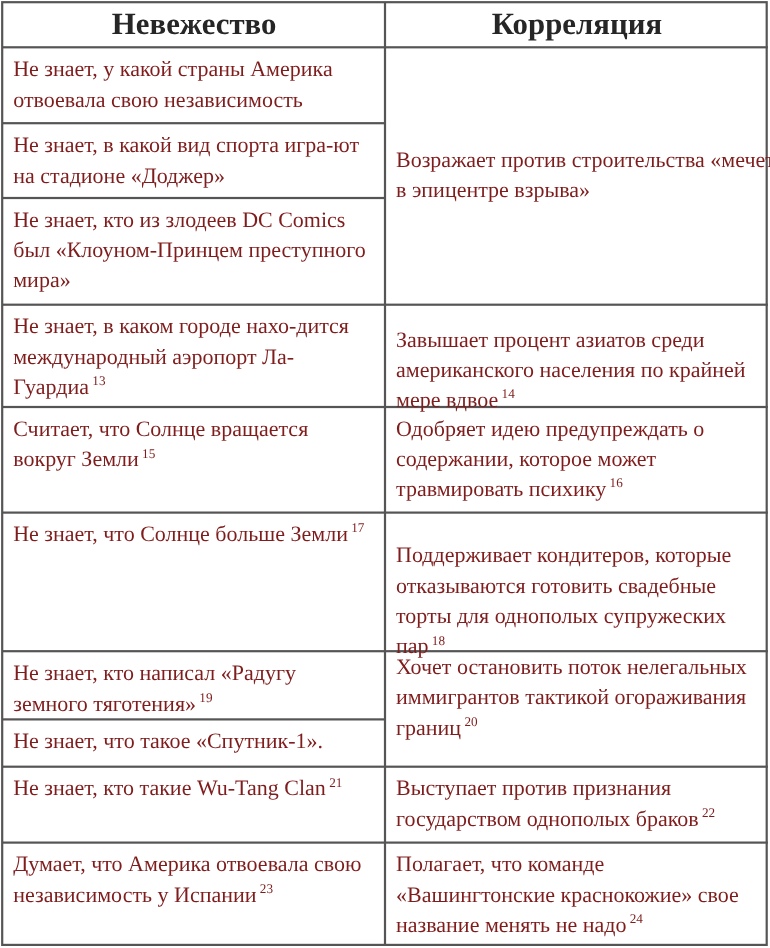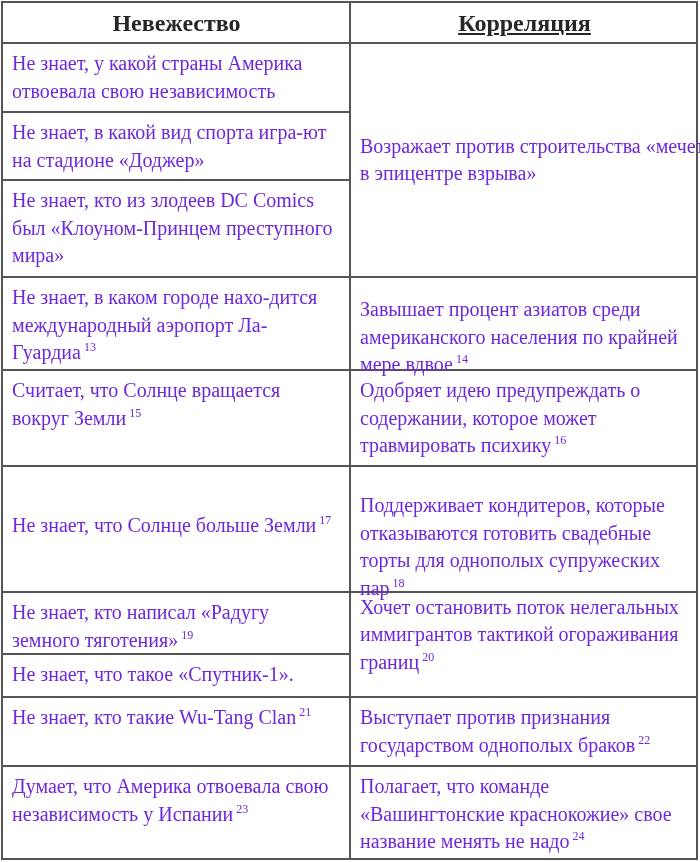--- a/index.html
+++ b/index.html
@@ -1,37 +1,37 @@
 <!DOCTYPE html>
 <html><head>
 <meta charset="utf-8">
 <style>
   html, body { margin: 0; padding: 0; background: #ffffff; }
   body { width: 700px; height: 862px; position: relative; overflow: hidden;
          font-family: "Liberation Serif", "DejaVu Serif", serif; color: #2b2b2b; }
   .frame { position: absolute; left: 1px; top: 1px; width: 697px; height: 859px;
            border: 2px solid #555; box-sizing: border-box; }
   .cell { position: absolute; box-sizing: border-box; padding: 6px 9px 0 9px;
-          font-size: 20px; line-height: 27.5px; color: #6d28d9; }
+          font-size: 20px; line-height: 27.5px; color: #7f1d1d; }
   .cell.vcenter { display: flex; align-items: center; padding-top: 0; }
-  .hdr { position: absolute; box-sizing: border-box; font-size: 24px; font-weight: bold;
+  .hdr { position: absolute; box-sizing: border-box; font-size: 28px; font-weight: bold;
          display: flex; align-items: center; justify-content: center; color: #262626; }
   .hline { position: absolute; height: 2px; background: #555; }
   .vline { position: absolute; width: 2px; background: #555; }
   sup { font-size: 12px; line-height: 0; vertical-align: 8px; margin-left: 3px; }
 </style>
 </head>
 <body>
 
 <div class="frame"></div>
 
 <div class="hdr" style="left:3px;top:3px;width:347px;height:40px;">
     <span>Невежество</span>
   </div>
-<div class="hdr" style="left:352px;top:3px;width:345px;height:40px;text-decoration:underline;">
+<div class="hdr" style="left:352px;top:3px;width:345px;height:40px;">
     <span>Корреляция</span>
   </div>
 
 <div class="vline" style="left:349px;top:2px;height:858px;"></div>
 
 <div class="hline" style="left:2px;top:42px;width:696px;"></div>
 <div class="hline" style="left:2px;top:111px;width:348px;"></div>
 <div class="hline" style="left:2px;top:179px;width:348px;"></div>
 <div class="hline" style="left:2px;top:276px;width:696px;"></div>
 <div class="hline" style="left:2px;top:369px;width:696px;"></div>
@@ -39,21 +39,21 @@
 <div class="hline" style="left:2px;top:591px;width:696px;"></div>
 <div class="hline" style="left:2px;top:653px;width:348px;"></div>
 <div class="hline" style="left:2px;top:696px;width:696px;"></div>
 <div class="hline" style="left:2px;top:765px;width:696px;"></div>
 
 <div class="cell" style="left:3px;top:44px;width:346px;height:67px;"><span>Не знает, у какой страны Америка отвоевала свою независимость</span></div>
 <div class="cell" style="left:3px;top:113px;width:346px;height:66px;"><span>Не знает, в какой вид спорта игра-ют на стадионе «Доджер»</span></div>
 <div class="cell" style="left:3px;top:181px;width:346px;height:95px;"><span>Не знает, кто из злодеев DC Comics был «Клоуном-Принцем преступного мира»</span></div>
 <div class="cell" style="left:3px;top:278px;width:346px;height:91px;"><span>Не знает, в каком городе нахо-дится международный аэропорт Ла-Гуардиа</span><sup>13</sup></div>
 <div class="cell" style="left:3px;top:371px;width:346px;height:94px;"><span>Считает, что Солнце вращается вокруг Земли</span><sup>15</sup></div>
-<div class="cell" style="left:3px;top:467px;width:346px;height:124px;margin-top:39px;"><span>Не знает, что Солнце больше Земли</span><sup>17</sup></div>
+<div class="cell" style="left:3px;top:467px;width:346px;height:124px;"><span>Не знает, что Солнце больше Земли</span><sup>17</sup></div>
 <div class="cell" style="left:3px;top:593px;width:346px;height:60px;"><span>Не знает, кто написал «Радугу земного тяготения»</span><sup>19</sup></div>
 <div class="cell" style="left:3px;top:655px;width:346px;height:41px;"><span>Не знает, что такое «Спутник-1».</span></div>
 <div class="cell" style="left:3px;top:698px;width:346px;height:67px;"><span>Не знает, кто такие Wu-Tang Clan</span><sup>21</sup></div>
 <div class="cell" style="left:3px;top:767px;width:346px;height:92px;"><span>Думает, что Америка отвоевала свою независимость у Испании</span><sup>23</sup></div>
 
 <div class="cell vcenter" style="left:351px;top:44px;width:384px;height:232px;">
     <span>Возражает против строительства «мечети в эпицентре взрыва»</span>
   </div>
 <div class="cell" style="left:351px;top:278px;width:346px;height:91px;margin-top:12px;"><span>Завышает процент азиатов среди американского населения по крайней мере вдвое</span><sup>14</sup></div>
 <div class="cell" style="left:351px;top:371px;width:346px;height:94px;"><span>Одобряет идею предупреждать о содержании, которое может травмировать психику</span><sup>16</sup></div>

